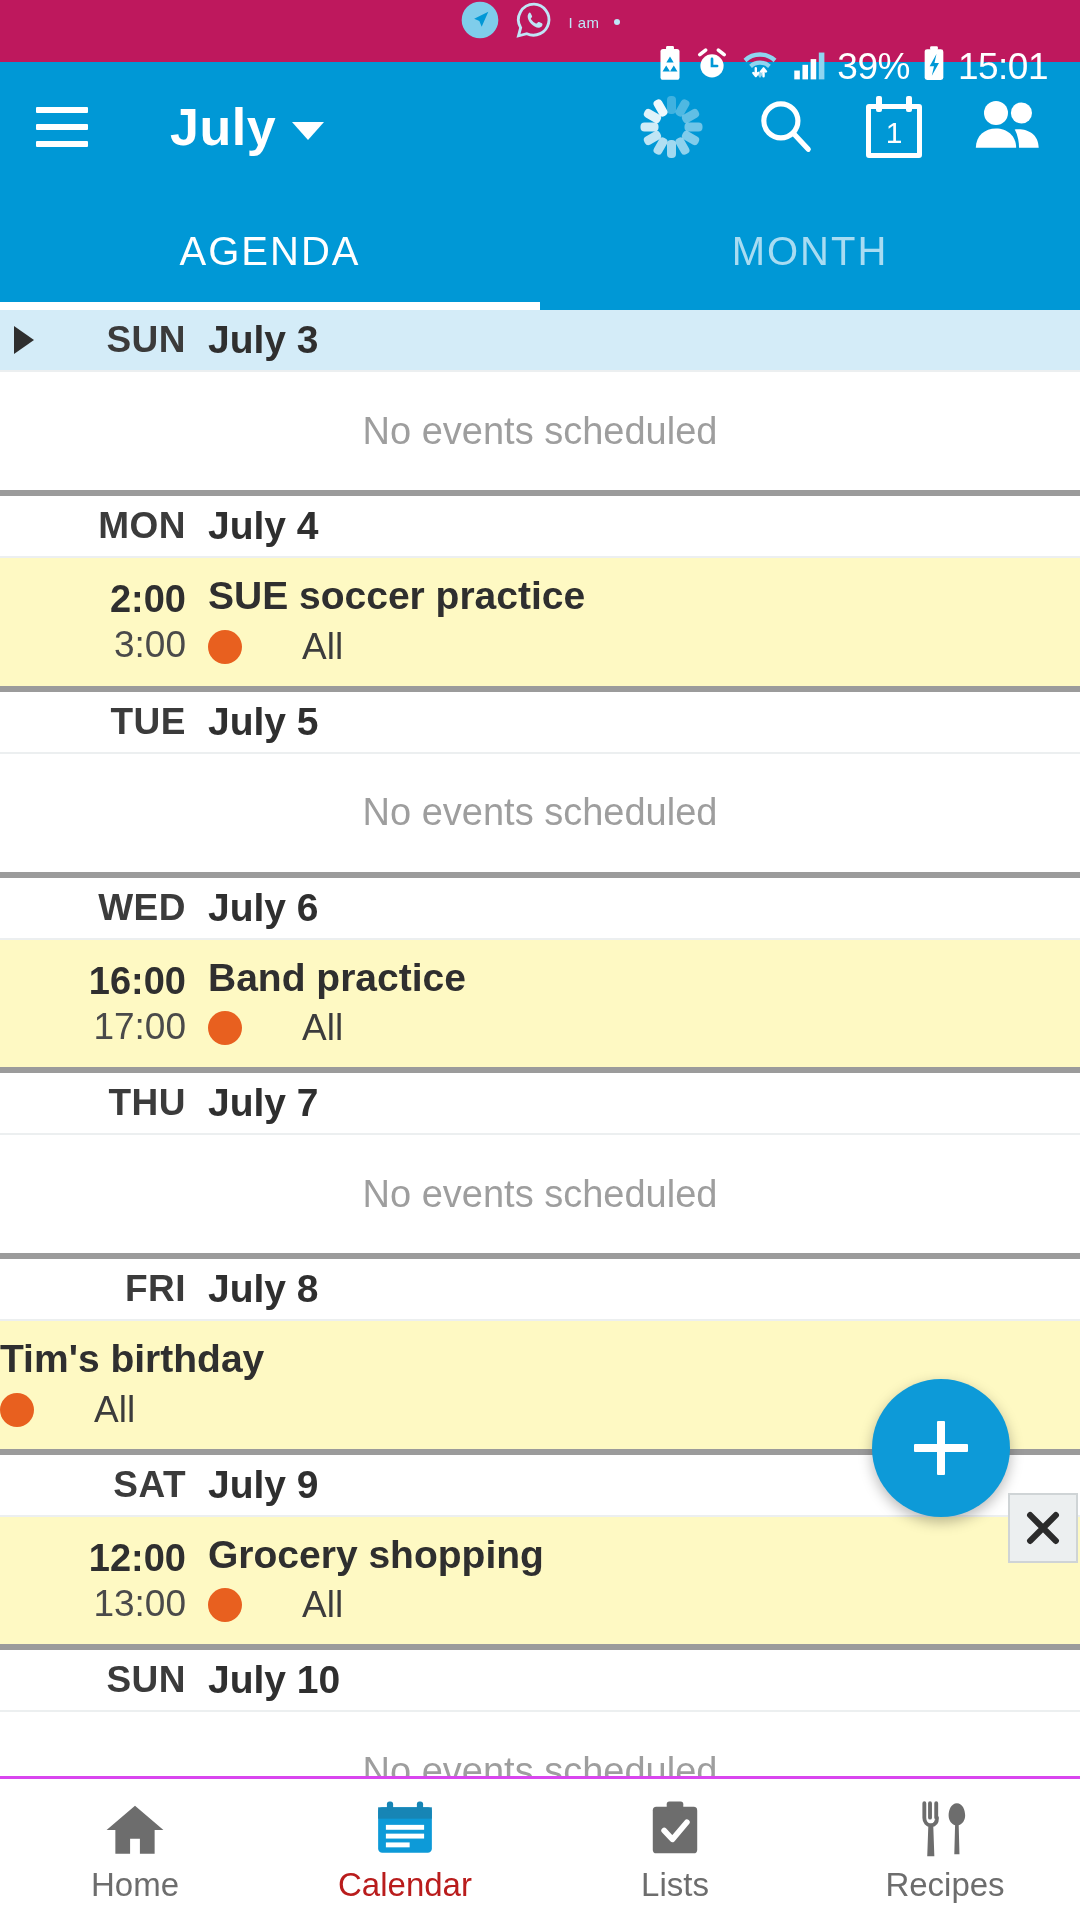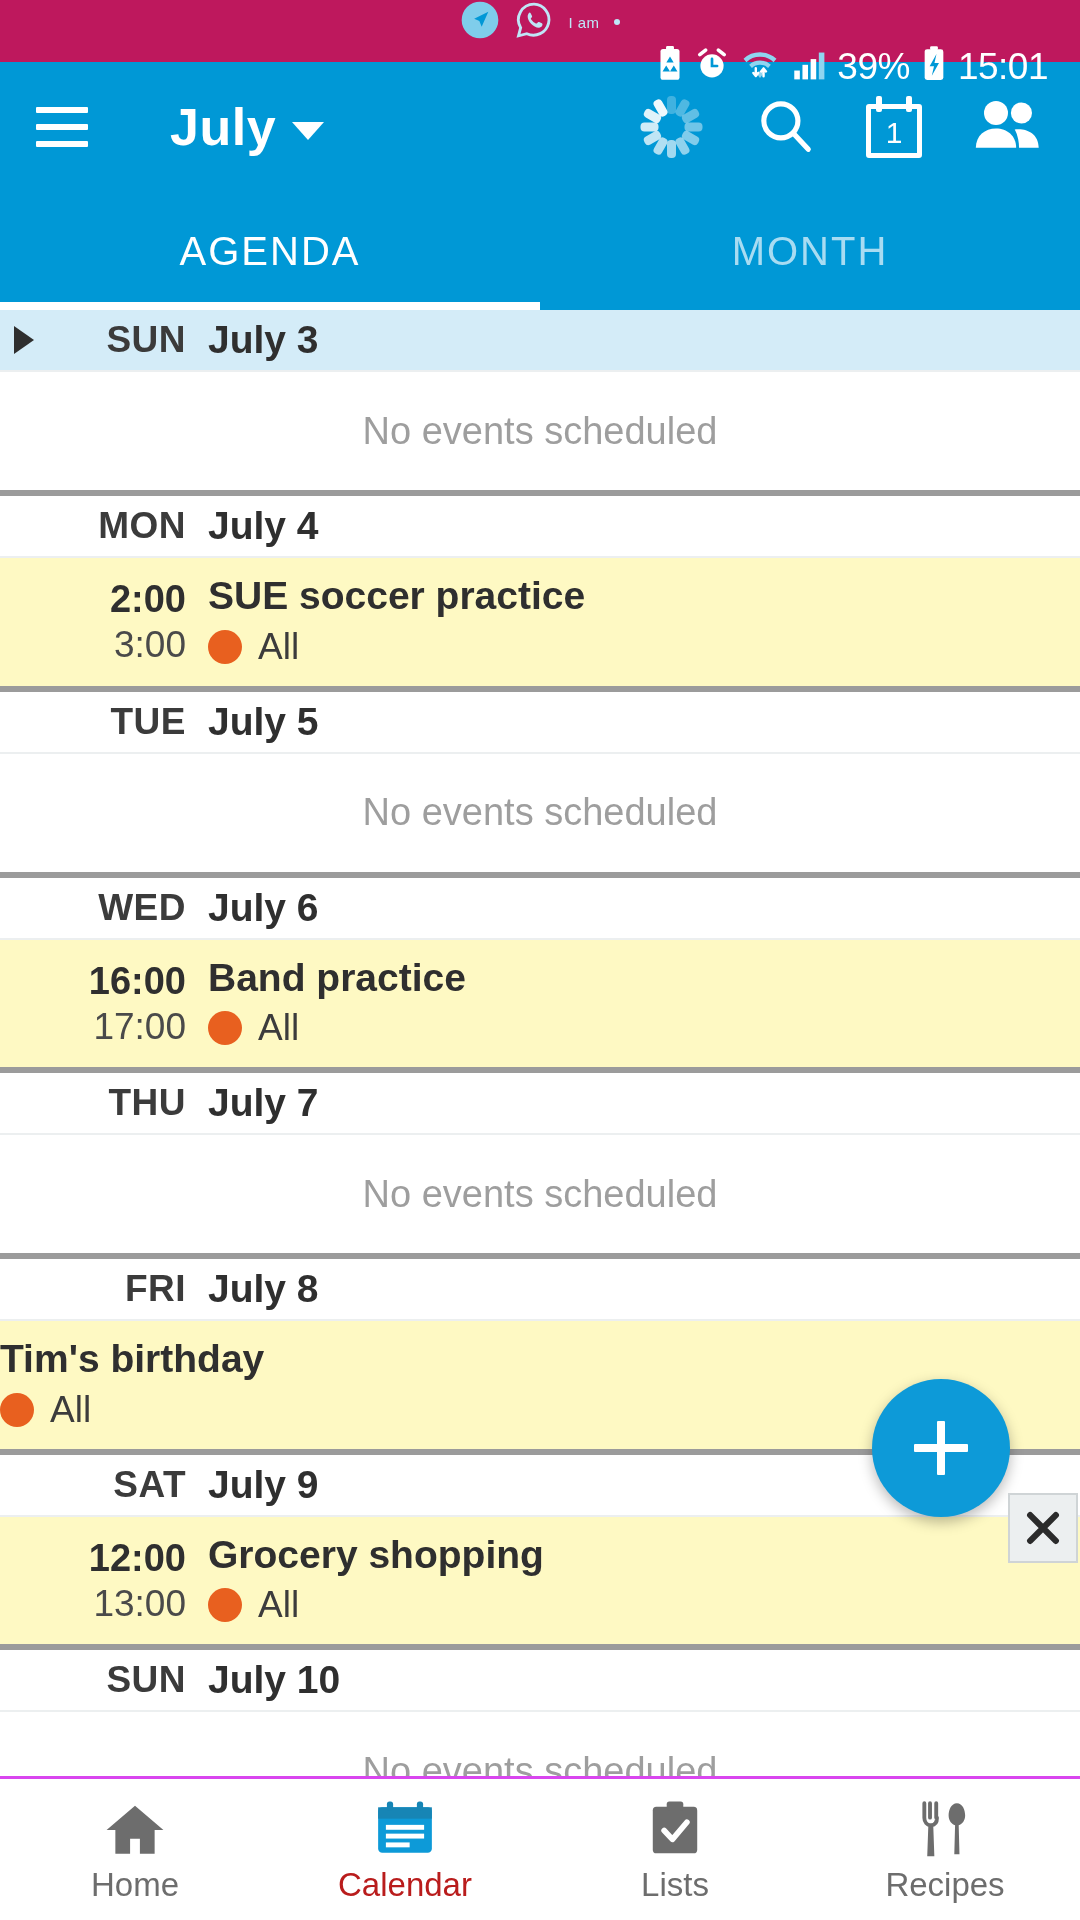--- a/index.html
+++ b/index.html
@@ -108,21 +108,21 @@
     display:flex; padding:14px 0 18px 0; background:#fef9c3;
     align-items:flex-end;
   }
   .ev-times { width:208px; text-align:right; padding-right:22px; flex:none; }
   .ev-start { font-size:38px; font-weight:700; color:#2f2f2f; line-height:1.22; }
   .ev-end { font-size:37px; font-weight:400; color:#4a4a4a; line-height:1.22; }
   .ev-body { flex:1; }
   .ev-title { font-size:39px; font-weight:700; color:#2f2f2f; line-height:1.22; }
   .ev-cal { display:flex; align-items:center; gap:16px; margin-top:6px; }
   .ev-dot { width:34px;height:34px;border-radius:50%; flex:none; }
-  .ev-cal-name { font-size:37px; color:#3c3c3c; }
+  .ev-cal-name { font-size:37px; color:#3c3c3c;margin-left:44px; }
 
   .empty-row {
     height:118px; display:flex; align-items:center; justify-content:center;
     background:#fff;
     border-radius:17px;
   }
   .empty-text { font-size:38px; color:#9e9e9e; }
 
   
   .fab {

